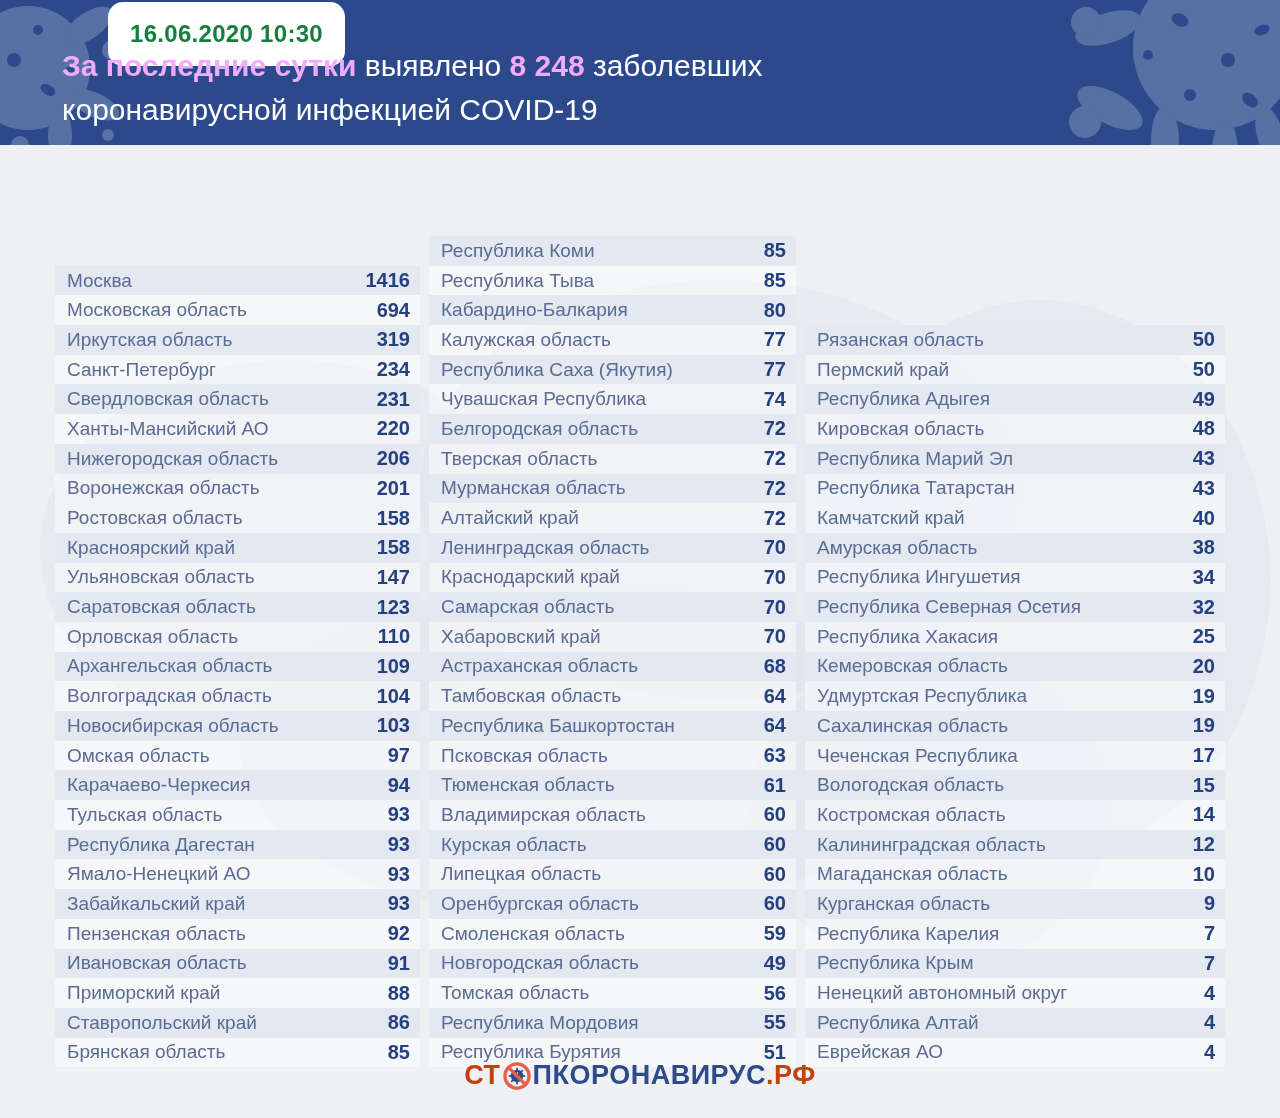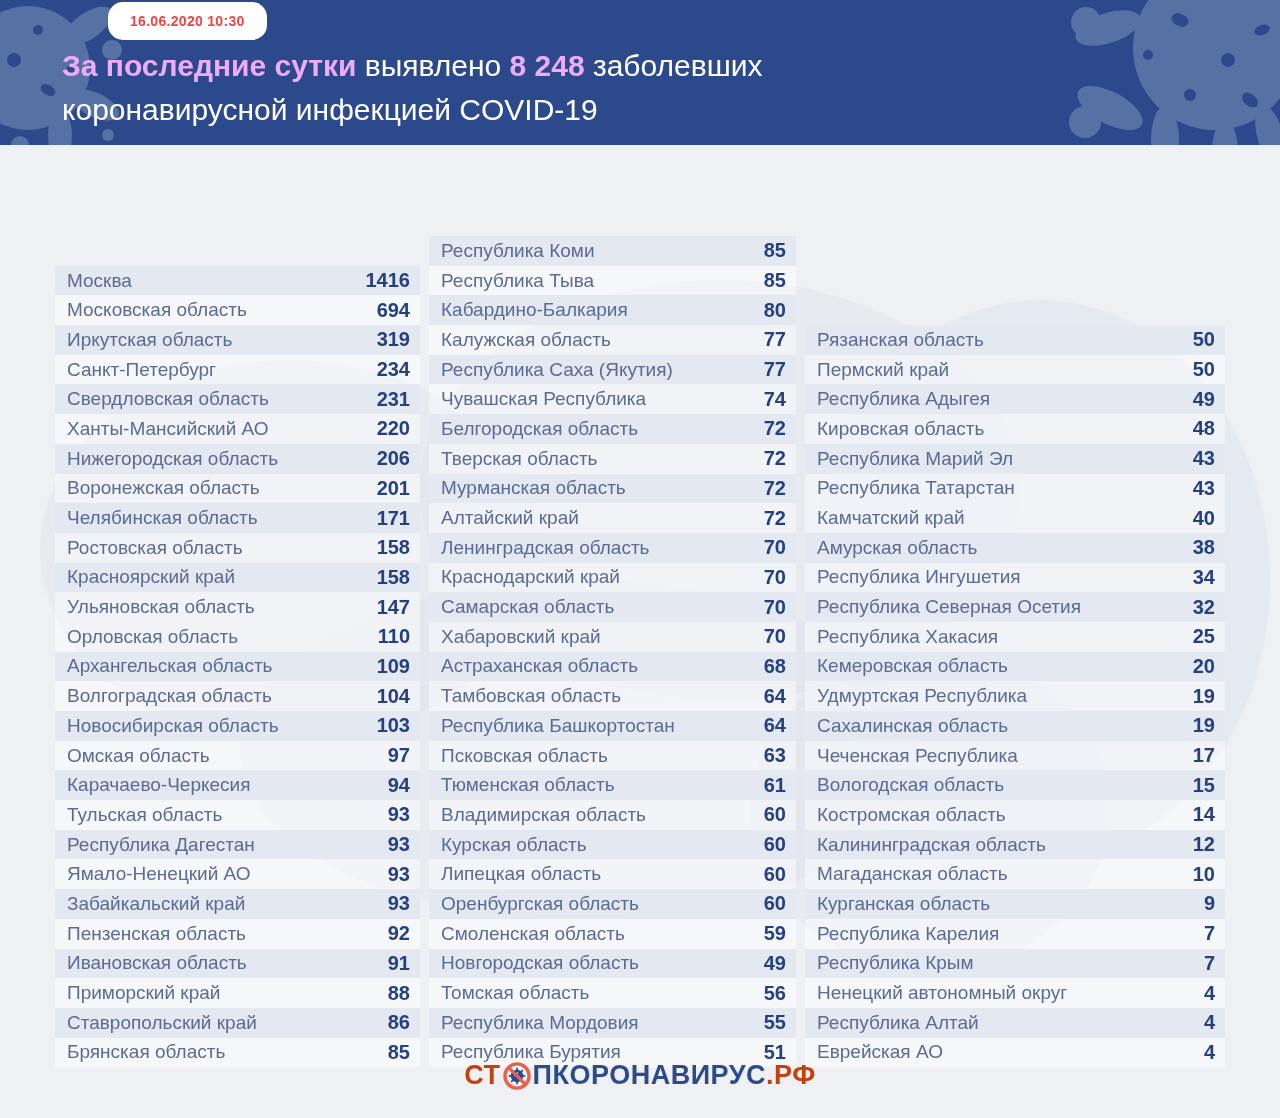--- a/index.html
+++ b/index.html
@@ -10,22 +10,22 @@
   }
   
   .header{
     position:absolute;top:0;left:0;width:1280px;height:145px;
     background:#2c4a8b;overflow:hidden;
   }
   .header-deco{position:absolute;top:0;left:0;}
   .date-badge{
     position:absolute;top:2px;left:108px;height:38px;
     background:#ffffff;border-radius:15px;
-    display:flex;align-items:center;padding:0 22px;
-    color:#ef4444;font-size:14px;font-weight:bold;letter-spacing:.3px;
+    display:flex;align-items:center;padding:13px 22px;
+    color:#15803d;font-size:24px;font-weight:bold;letter-spacing:.3px;
   }
   .title{
     position:absolute;left:62px;top:44px;
     font-size:30px;line-height:44px;color:#ffffff;font-weight:400;
   }
   .title span{white-space:pre-wrap;}
   .accent{color:#f0abfc;font-weight:bold;}
   
   .map-watermark{position:absolute;top:150px;left:0;}
   
@@ -149,35 +149,35 @@
           <span class="rval">220</span>
         </div>
         <div class="row striped">
           <span class="rname">Нижегородская область</span>
           <span class="rval">206</span>
         </div>
         <div class="row plain">
           <span class="rname">Воронежская область</span>
           <span class="rval">201</span>
         </div>
-        <div class="row striped">
-          <span class="rname">Челябинская область</span>
-          <span class="rval">171</span>
-        </div>
         <div class="row plain">
           <span class="rname">Ростовская область</span>
           <span class="rval">158</span>
         </div>
         <div class="row striped">
           <span class="rname">Красноярский край</span>
           <span class="rval">158</span>
         </div>
         <div class="row plain">
           <span class="rname">Ульяновская область</span>
           <span class="rval">147</span>
+        </div>
+        <div class="row striped">
+          <span class="rname">Саратовская область</span>
+          <span class="rval">123</span>
         </div>
         <div class="row plain">
           <span class="rname">Орловская область</span>
           <span class="rval">110</span>
         </div>
         <div class="row striped">
           <span class="rname">Архангельская область</span>
           <span class="rval">109</span>
         </div>
         <div class="row plain">

